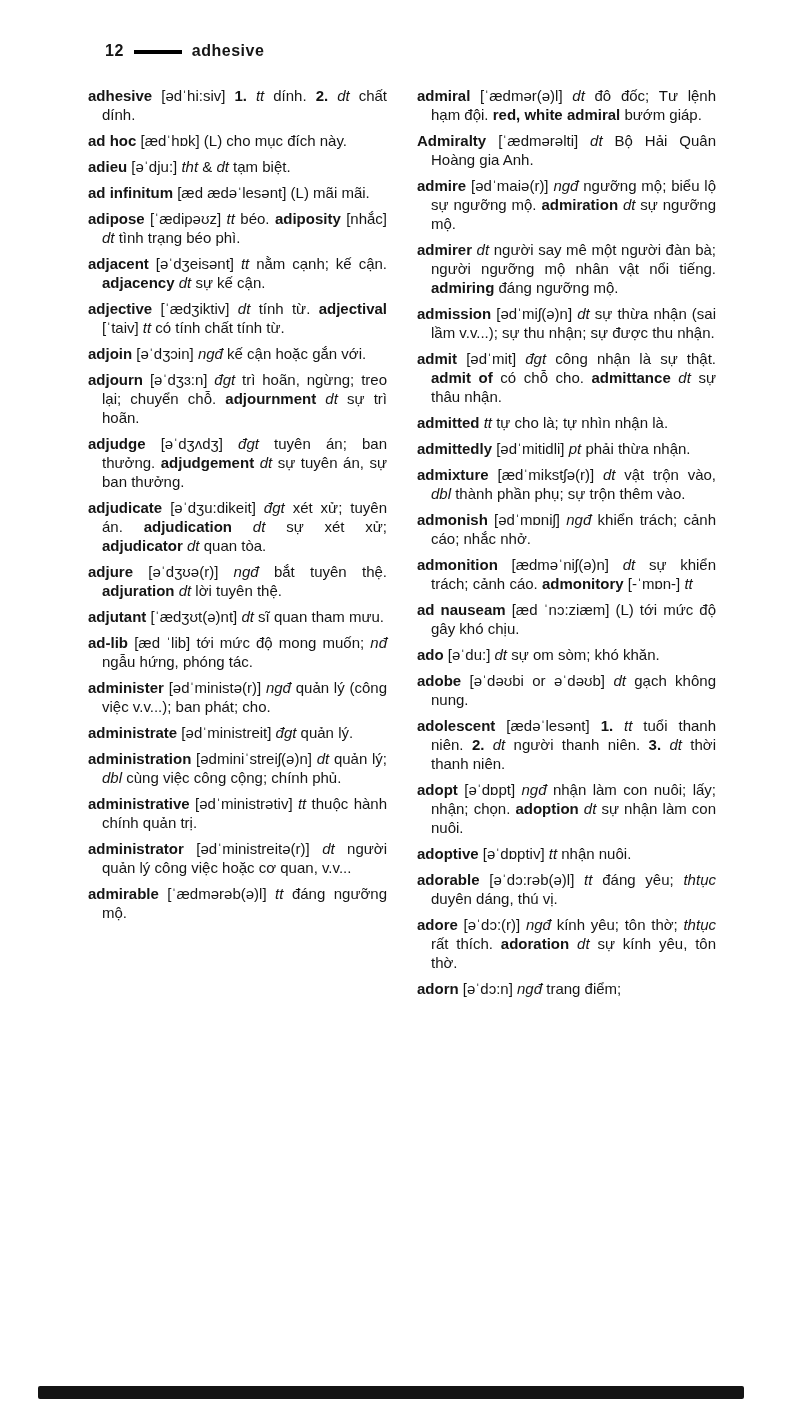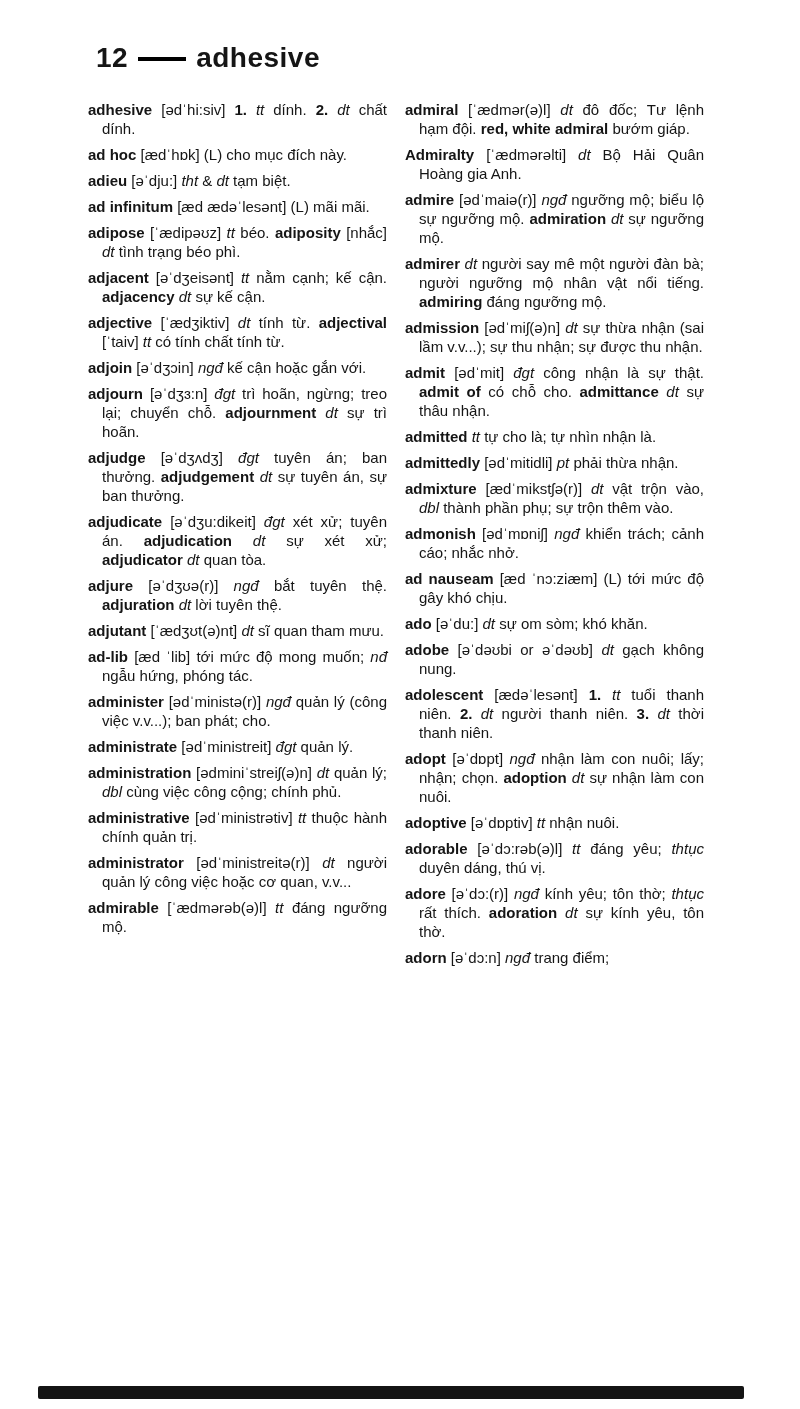--- a/index.html
+++ b/index.html
@@ -5,28 +5,28 @@
   html,body{margin:0;padding:0;}
   body{
     width:800px;height:1409px;
     background:#ffffff;color:#151515;
     font-family:"Liberation Sans","DejaVu Sans",sans-serif;
     position:relative;overflow:hidden;
   }
   .page{padding:42px 84px 0 88px;}
   .header{
     display:flex;align-items:center;
-    font-weight:bold;font-size:28px;
-    margin:0 0 26px 8px;letter-spacing:0.5px;
+    font-weight:bold;font-size:16px;
+    margin:0 0 26px 17px;letter-spacing:0.5px;
   }
   .header-rule{
     display:inline-block;width:48px;height:4px;
     background:#000;margin:2px 10px 0 10px;
   }
-  .cols{display:flex;gap:18px;}
+  .cols{display:flex;gap:30px;}
   .col{width:299px;font-size:15px;line-height:19px;text-align:justify;}
   .entry{
     margin:0 0 7px 0;
     padding-left:14px;text-indent:-14px;
   }
   .b{font-weight:bold;}
   .i{font-style:italic;}
   .scan-bar{
     position:absolute;left:38px;bottom:10px;
     width:706px;height:13px;background:#141414;border-radius:2px;
@@ -70,20 +70,21 @@
         <p class="entry"><span class="b">admiral</span><span> [ˈædmər(ə)l] </span><span class="i">dt</span><span> đô đốc; Tư lệnh hạm đội. </span><span class="b">red, white admiral</span><span> bướm giáp.</span></p>
         <p class="entry"><span class="b">Admiralty</span><span> [ˈædmərəlti] </span><span class="i">dt</span><span> Bộ Hải Quân Hoàng gia Anh.</span></p>
         <p class="entry"><span class="b">admire</span><span> [ədˈmaiə(r)] </span><span class="i">ngđ</span><span> ngưỡng mộ; biểu lộ sự ngưỡng mộ. </span><span class="b">admiration</span><span> </span><span class="i">dt</span><span> sự ngưỡng mộ.</span></p>
         <p class="entry"><span class="b">admirer</span><span> </span><span class="i">dt</span><span> người say mê một người đàn bà; người ngưỡng mộ nhân vật nổi tiếng. </span><span class="b">admiring</span><span> đáng ngưỡng mộ.</span></p>
         <p class="entry"><span class="b">admission</span><span> [ədˈmiʃ(ə)n] </span><span class="i">dt</span><span> sự thừa nhận (sai lầm v.v...); sự thu nhận; sự được thu nhận.</span></p>
         <p class="entry"><span class="b">admit</span><span> [ədˈmit] </span><span class="i">đgt</span><span> công nhận là sự thật. </span><span class="b">admit of</span><span> có chỗ cho. </span><span class="b">admittance</span><span> </span><span class="i">dt</span><span> sự thâu nhận.</span></p>
         <p class="entry"><span class="b">admitted</span><span> </span><span class="i">tt</span><span> tự cho là; tự nhìn nhận là.</span></p>
         <p class="entry"><span class="b">admittedly</span><span> [ədˈmitidli] </span><span class="i">pt</span><span> phải thừa nhận.</span></p>
         <p class="entry"><span class="b">admixture</span><span> [ædˈmikstʃə(r)] </span><span class="i">dt</span><span> vật trộn vào, </span><span class="i">dbl</span><span> thành phần phụ; sự trộn thêm vào.</span></p>
         <p class="entry"><span class="b">admonish</span><span> [ədˈmɒniʃ] </span><span class="i">ngđ</span><span> khiển trách; cảnh cáo; nhắc nhở.</span></p>
+        <p class="entry"><span class="b">admonition</span><span> [ædməˈniʃ(ə)n] </span><span class="i">dt</span><span> sự khiển trách; cảnh cáo. </span><span class="b">admonitory</span><span> [-ˈmɒn-] </span><span class="i">tt</span></p>
         <p class="entry"><span class="b">ad nauseam</span><span> [æd ˈnɔ:ziæm] (L) tới mức độ gây khó chịu.</span></p>
         <p class="entry"><span class="b">ado</span><span> [əˈdu:] </span><span class="i">dt</span><span> sự om sòm; khó khăn.</span></p>
         <p class="entry"><span class="b">adobe</span><span> [əˈdəʊbi or əˈdəʊb] </span><span class="i">dt</span><span> gạch không nung.</span></p>
         <p class="entry"><span class="b">adolescent</span><span> [ædəˈlesənt] </span><span class="b">1.</span><span> </span><span class="i">tt</span><span> tuổi thanh niên. </span><span class="b">2.</span><span> </span><span class="i">dt</span><span> người thanh niên. </span><span class="b">3.</span><span> </span><span class="i">dt</span><span> thời thanh niên.</span></p>
         <p class="entry"><span class="b">adopt</span><span> [əˈdɒpt] </span><span class="i">ngđ</span><span> nhận làm con nuôi; lấy; nhận; chọn. </span><span class="b">adoption</span><span> </span><span class="i">dt</span><span> sự nhận làm con nuôi.</span></p>
         <p class="entry"><span class="b">adoptive</span><span> [əˈdɒptiv] </span><span class="i">tt</span><span> nhận nuôi.</span></p>
         <p class="entry"><span class="b">adorable</span><span> [əˈdɔ:rəb(ə)l] </span><span class="i">tt</span><span> đáng yêu; </span><span class="i">thtục</span><span> duyên dáng, thú vị.</span></p>
         <p class="entry"><span class="b">adore</span><span> [əˈdɔ:(r)] </span><span class="i">ngđ</span><span> kính yêu; tôn thờ; </span><span class="i">thtục</span><span> rất thích. </span><span class="b">adoration</span><span> </span><span class="i">dt</span><span> sự kính yêu, tôn thờ.</span></p>
         <p class="entry"><span class="b">adorn</span><span> [əˈdɔ:n] </span><span class="i">ngđ</span><span> trang điểm;</span></p>
       </div>

